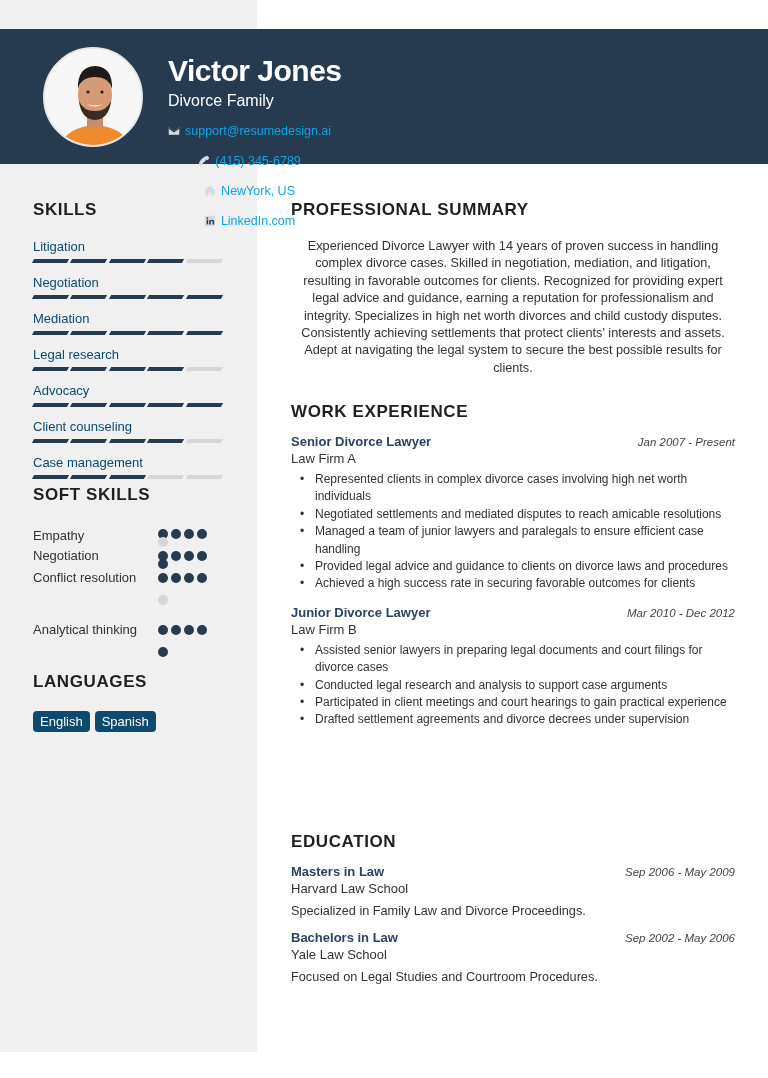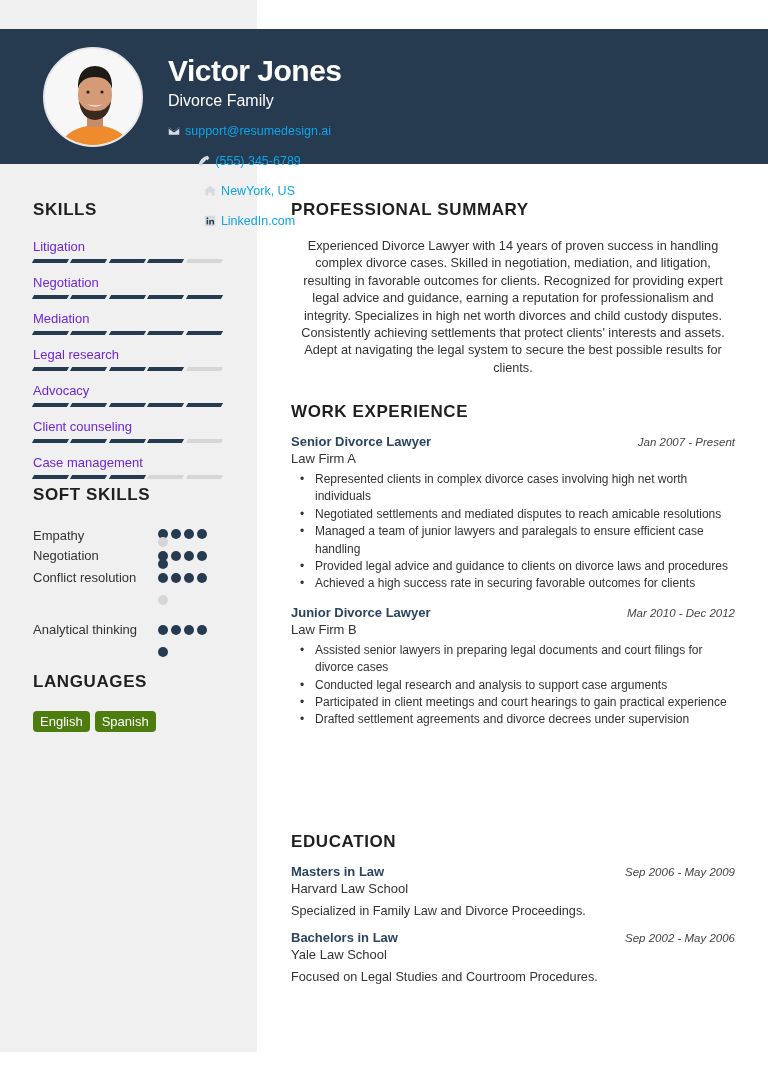--- a/index.html
+++ b/index.html
@@ -11,33 +11,33 @@
   .header { position: absolute; left: 0; top: 29px; width: 768px; height: 135px; background: #263a50; }
   .avatar { position: absolute; left: 43px; top: 18px; width: 100px; height: 100px; border-radius: 50%; background: #f7f7f7; border: 2px solid #e6e6e6; overflow: hidden; }
   .name { position: absolute; left: 168px; top: 25px; font-size: 30px; font-weight: bold; color: #ffffff; letter-spacing: -0.5px; }
   .title { position: absolute; left: 168px; top: 63px; font-size: 16px; color: #ffffff; }
   .contacts { position: absolute; left: 168px; top: 95px; display: flex; gap: 16px; font-size: 12.5px; color: #0ea5e9; align-items: center; flex-direction: column; }
   .contact { display: flex; align-items: center; gap: 5px; white-space: nowrap; }
   .contact svg { width: 12px; height: 12px; fill: #d6dbe1; }
 
   .side { position: absolute; left: 33px; width: 200px; }
   .side-h { font-size: 17px; font-weight: bold; color: #1f1f1f; letter-spacing: 0.6px; }
-  .skill-name { font-size: 13px; color: #6d28d9; height: 16px; line-height: 16px; }
+  .skill-name { font-size: 13px; color: #0c4a6e; height: 16px; line-height: 16px; }
   .skill-bar { display: flex; gap: 3px; margin-top: 4px; margin-bottom: 12px; width: 189px; }
   .seg { flex: 1; height: 4px; background: #263a50; transform: skewX(-30deg); }
   .seg.off { background: #d6d6d6; }
 
   .soft-row { display: flex; position: relative; }
   .soft-name { font-size: 13px; color: #333; width: 125px; line-height: 18px; }
   .dots { display: flex; flex-wrap: wrap; width: 54px; gap: 3px 3px; margin-top: 4px; row-gap: 0; }
   .dot { width: 10px; height: 10px; border-radius: 50%; background: #263a50; }
   .dot.off { background: #d6d6d6; }
 
   .lang-tags { display: flex; gap: 5px; margin-top: 19px; }
-  .tag { background: #4d7c0f; color: #fff; font-size: 13px; padding: 3px 7px; border-radius: 4px; }
+  .tag { background: #0c4a6e; color: #fff; font-size: 13px; padding: 3px 7px; border-radius: 4px; }
 
   .main { position: absolute; left: 291px; width: 444px; }
   .main-h { font-size: 17px; font-weight: bold; color: #1f1f1f; letter-spacing: 0.6px; }
   .summary { font-size: 12.7px; line-height: 17.4px; color: #333; margin-top: 18px; text-align: center; }
 
   .job { margin-top: 12px; }
   .job-head { display: flex; justify-content: space-between; align-items: baseline; }
   .job-title { font-size: 13px; color: #2b4461; font-weight: bold; }
   .job-date { font-size: 11.5px; font-style: italic; color: #444; }
   .job-org { font-size: 13px; color: #333; margin-top: 2px; }
@@ -73,21 +73,21 @@
       <svg viewBox="0 0 16 16">
           <path d="M1 3h14v10H1z M1 3l7 5 7-5" fill="#d6dbe1"></path>
           <path d="M1 4l7 5 7-5" stroke="#263a50" stroke-width="1.4" fill="none"></path>
         </svg>
       <span>support@resumedesign.ai</span>
     </div>
     <div class="contact">
       <svg viewBox="0 0 16 16">
           <path d="M13 1l2 3-2 3-2-1c-1 2-3 4-5 5l1 2-3 2-3-2C2 7 7 2 13 1z"></path>
         </svg>
-      <span>(555) 345-6789</span>
+      <span>(415) 345-6789</span>
     </div>
     <div class="contact">
       <svg viewBox="0 0 16 16">
           <path d="M8 1L0 8h2v6h4v-4h4v4h4V8h2z"></path>
         </svg>
       <span>NewYork, US</span>
     </div>
     <div class="contact">
       <svg viewBox="0 0 16 16">
           <rect x="1" y="1" width="14" height="14" rx="1.5"></rect>

